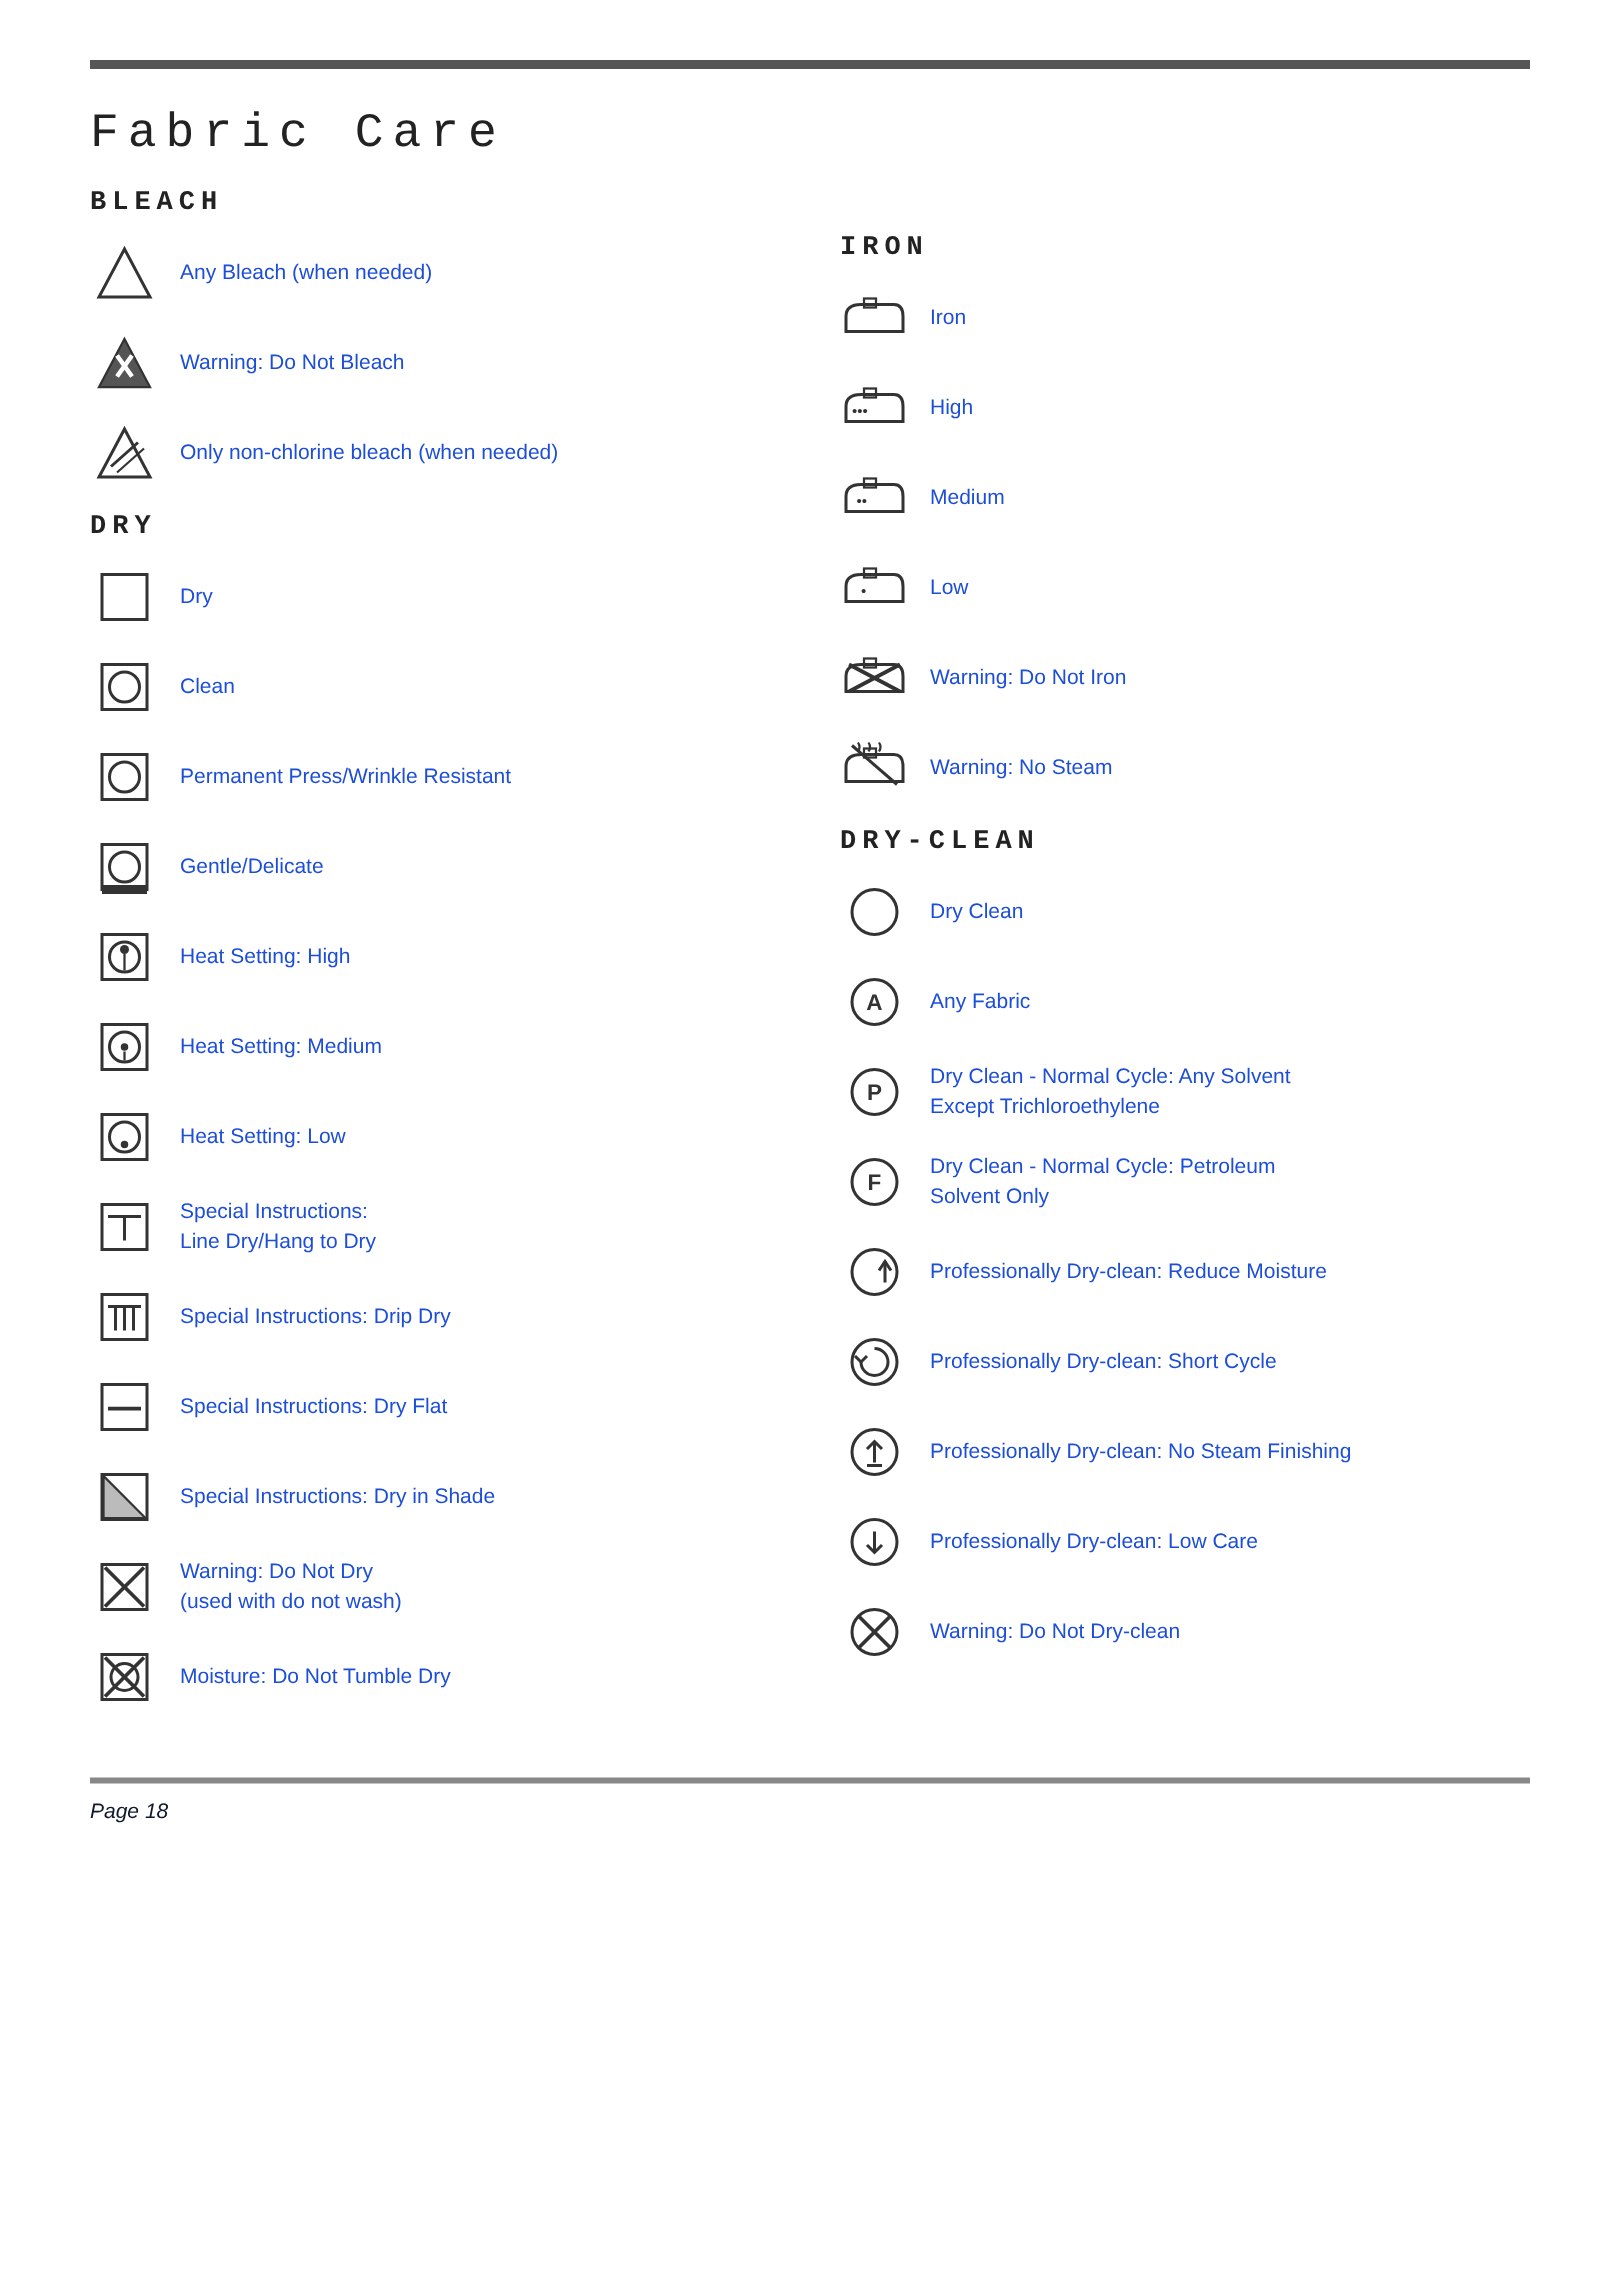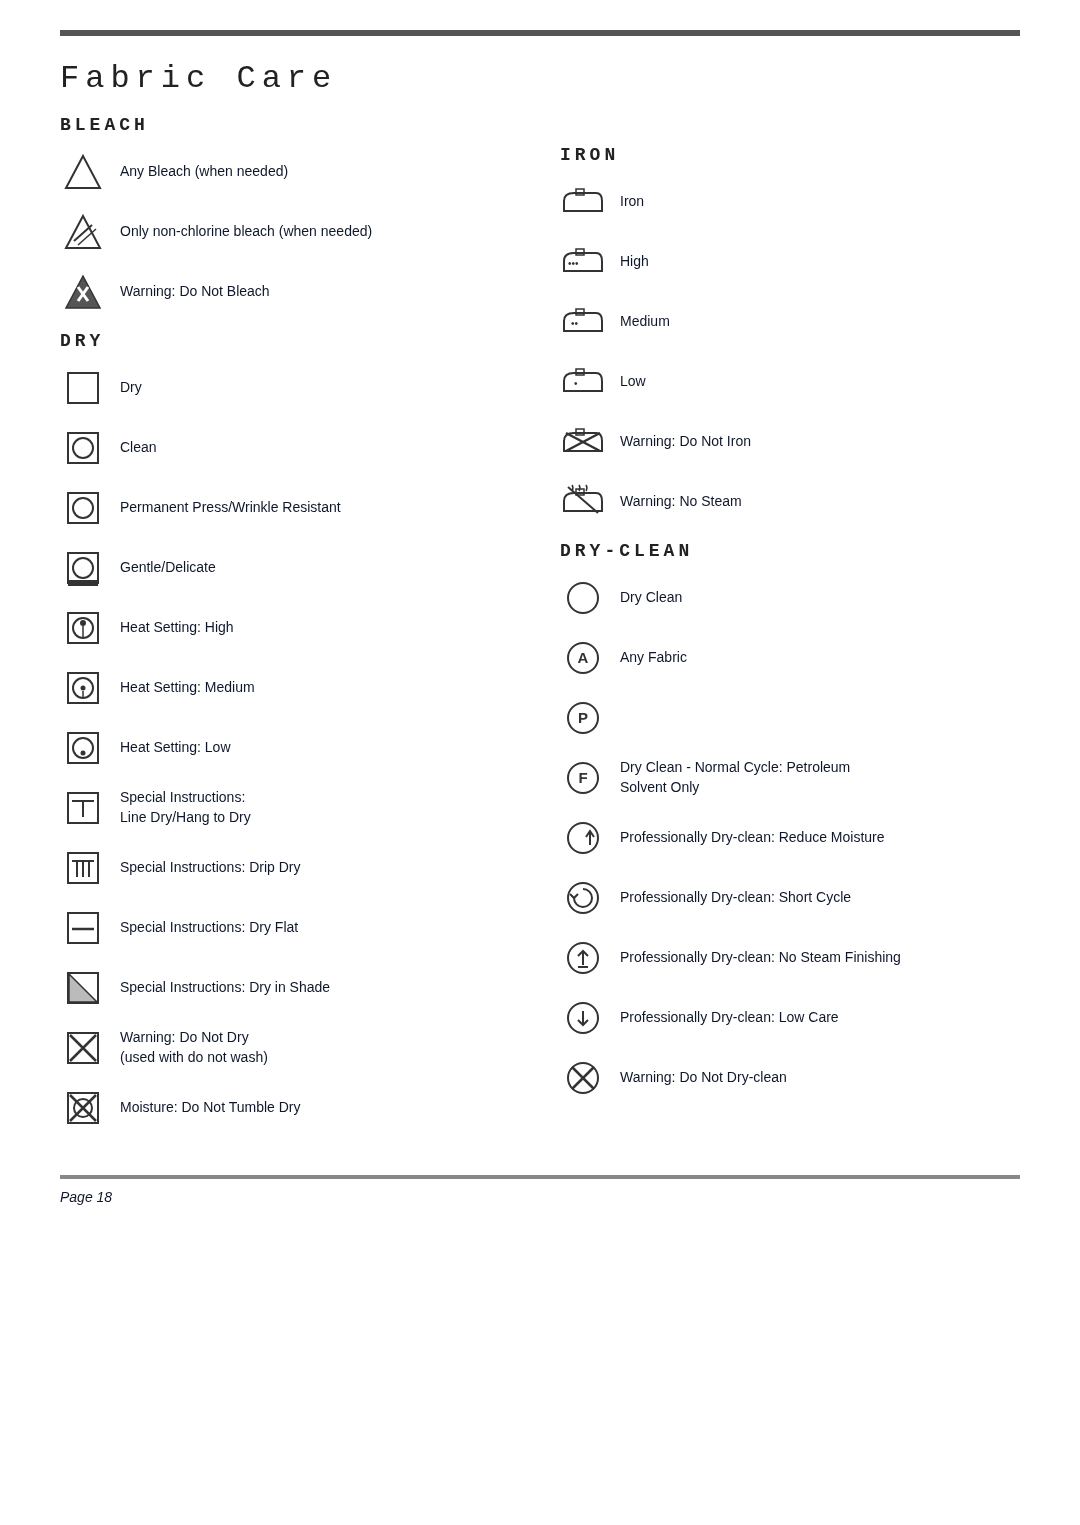--- a/index.html
+++ b/index.html
@@ -6,21 +6,21 @@
     body {
       background: #fff;
       font-family: Arial, sans-serif;
       font-size: 14px;
       color: #222;
       width: 1080px;
       min-height: 1525px;
       padding: 0;
     }
     .page-wrapper {
-      padding: 30px 60px 40px 60px;
+      padding: 40px 60px 40px 60px;
       position: relative;
     }
     .top-border {
       height: 6px;
       background: #555;
       margin-bottom: 24px;
     }
     .bottom-border {
       height: 4px;
       background: #888;
@@ -57,21 +57,21 @@
     .icon-box {
       width: 46px;
       height: 46px;
       flex-shrink: 0;
       display: flex;
       align-items: center;
       justify-content: center;
     }
     .item-label {
       font-size: 14px;
-      color: #0f172a;
+      color: #1d4ed8;
       line-height: 1.4;
     }
     .page-footer {
       font-size: 14px;
       color: #0f172a;
       margin-top: 10px;
       font-style: italic;
     }
 
     
@@ -96,37 +96,37 @@
           <svg width="38" height="38" viewBox="0 0 38 38">
             <polygon points="19,3 36,35 2,35" fill="none" stroke="#333" stroke-width="2"></polygon>
           </svg>
         </div>
         <span class="item-label">Any Bleach (when needed)</span>
       </div>
 
       <div class="item-row">
         <div class="icon-box">
           <svg width="38" height="38" viewBox="0 0 38 38">
+            <polygon points="19,3 36,35 2,35" fill="#555" stroke="#333" stroke-width="1.5"></polygon>
+            <line x1="14" y1="14" x2="24" y2="28" stroke="#fff" stroke-width="3"></line>
+            <line x1="24" y1="14" x2="14" y2="28" stroke="#fff" stroke-width="3"></line>
+          </svg>
+        </div>
+        <span class="item-label">Warning: Do Not Bleach</span>
+      </div>
+
+      <div class="item-row">
+        <div class="icon-box">
+          <svg width="38" height="38" viewBox="0 0 38 38">
             <polygon points="19,3 36,35 2,35" fill="none" stroke="#333" stroke-width="2"></polygon>
             <line x1="10" y1="28" x2="28" y2="12" stroke="#333" stroke-width="2"></line>
             <line x1="14" y1="32" x2="32" y2="16" stroke="#333" stroke-width="1.5"></line>
           </svg>
         </div>
         <span class="item-label">Only non-chlorine bleach (when needed)</span>
-      </div>
-
-      <div class="item-row">
-        <div class="icon-box">
-          <svg width="38" height="38" viewBox="0 0 38 38">
-            <polygon points="19,3 36,35 2,35" fill="#555" stroke="#333" stroke-width="1.5"></polygon>
-            <line x1="14" y1="14" x2="24" y2="28" stroke="#fff" stroke-width="3"></line>
-            <line x1="24" y1="14" x2="14" y2="28" stroke="#fff" stroke-width="3"></line>
-          </svg>
-        </div>
-        <span class="item-label">Warning: Do Not Bleach</span>
       </div>
 
       <div class="section-header" style="margin-top:16px;">DRY</div>
 
       <div class="item-row">
         <div class="icon-box">
           <svg width="38" height="38" viewBox="0 0 38 38">
             <rect x="4" y="4" width="30" height="30" fill="none" stroke="#333" stroke-width="2"></rect>
           </svg>
         </div>
@@ -367,20 +367,21 @@
         <span class="item-label">Any Fabric</span>
       </div>
 
       <div class="item-row">
         <div class="icon-box">
           <svg width="38" height="38" viewBox="0 0 38 38">
             <circle cx="19" cy="19" r="15" fill="none" stroke="#333" stroke-width="2"></circle>
             <text x="19" y="24" text-anchor="middle" font-size="15" font-weight="bold" fill="#333">P</text>
           </svg>
         </div>
+        <span class="item-label">Dry Clean - Normal Cycle: Any Solvent<br>Except Trichloroethylene</span>
       </div>
 
       <div class="item-row">
         <div class="icon-box">
           <svg width="38" height="38" viewBox="0 0 38 38">
             <circle cx="19" cy="19" r="15" fill="none" stroke="#333" stroke-width="2"></circle>
             <text x="19" y="24" text-anchor="middle" font-size="15" font-weight="bold" fill="#333">F</text>
           </svg>
         </div>
         <span class="item-label">Dry Clean - Normal Cycle: Petroleum<br>Solvent Only</span>

